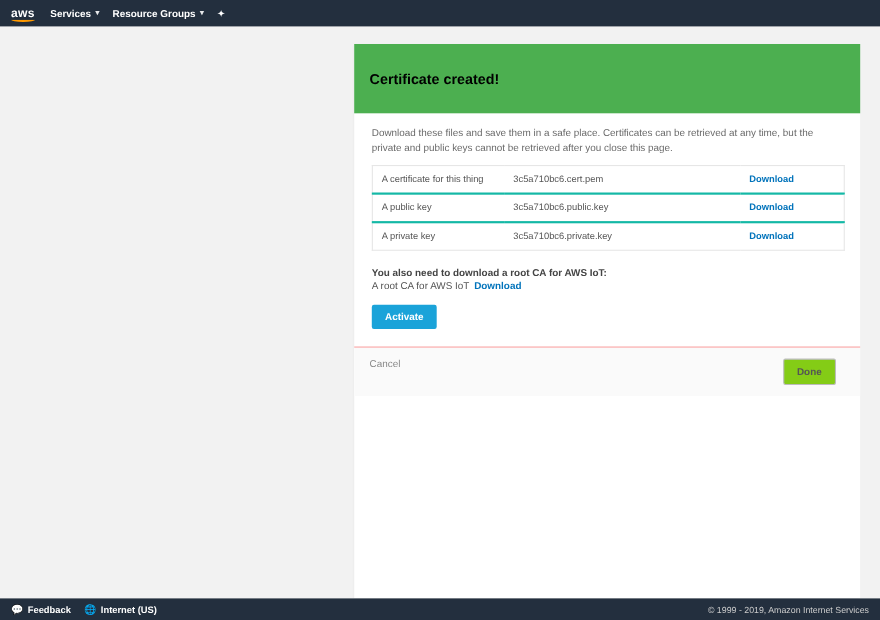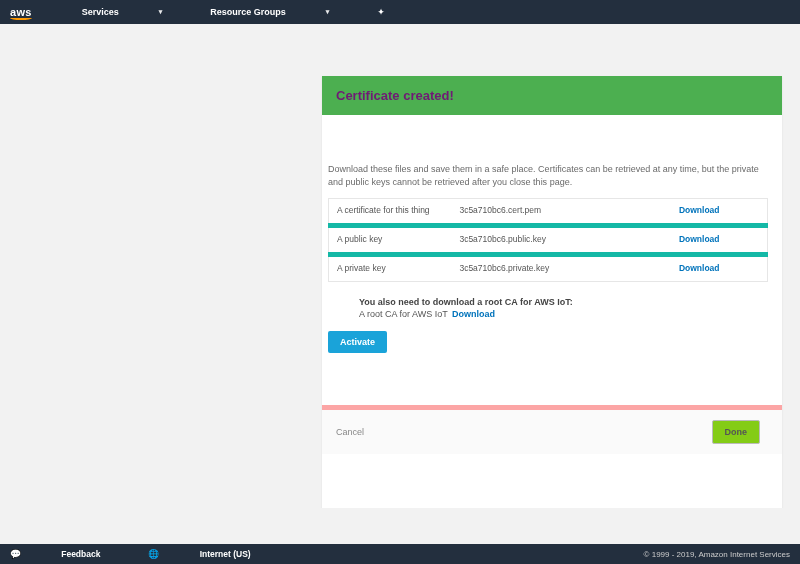--- a/index.html
+++ b/index.html
@@ -1,15 +1,15 @@
 <!DOCTYPE html>
 <html><head>
   <meta charset="utf-8">
   <style>
-    * { margin: 0; padding: 0; box-sizing: border-box; gap: 36px; }
+    * { margin: 0; padding: 0; box-sizing: border-box; }
     body {
       font-family: "Amazon Ember", "Helvetica Neue", Arial, sans-serif;
       background: #f2f2f2;
       width: 800px;
       height: 564px;
       display: flex;
       flex-direction: column;
       overflow: hidden;
       font-size: 10px;
     }
@@ -63,74 +63,73 @@
     }
     .panel {
       width: 460px;
       background: #fff;
       box-shadow: 0 1px 2px rgba(0,0,0,0.08);
       display: flex;
       flex-direction: column;
     }
     .panel-header {
       background: #4caf50;
-      color: #701a75;
-      padding: 12px 14px;
+      color: #000000;
+      padding: 24px 14px;
       font-size: 13px;
       font-weight: 600;
     }
     .panel-body {
-      padding: 12px 14px 16px 6px;
+      padding: 12px 14px 16px 16px;
       color: #555;
       font-size: 9px;
       line-height: 1.4;
     }
     .desc { margin-bottom: 10px; color: #6a6a6a; }
     .sub-head { font-weight: 700; color: #444; margin-bottom: 6px; }
     table.dl-table {
       width: 100%;
       border-collapse: collapse;
       border: 1px solid #e6e6e6;
     }
     table.dl-table td {
-      border-bottom: 5px solid #14b8a6;
+      border-bottom: 2px solid #14b8a6;
       padding: 6px 8px;
       font-size: 8.5px;
       vertical-align: middle;
       color: #555;
     }
     table.dl-table tr:last-child td { border-bottom: none; }
     .col-label { width: 28%; }
     .col-file { width: 50%; }
     .col-dl { width: 22%; text-align: left; }
     .dl-link { color: #0073bb; font-weight: 700; cursor: pointer; }
-    .root-ca { margin-top: 14px; margin-left: 31px; }
+    .root-ca { margin-top: 14px; }
     .root-ca .line1 { font-weight: 700; color: #444; }
     .root-ca .line2 { color: #555; }
     .root-ca .line2 .dl-link { margin-left: 2px; }
     .activate-btn {
       display: inline-block;
       margin-top: 10px;
       background: #1aa3d9;
       color: #fff;
       padding: 6px 12px;
       font-size: 9px;
       font-weight: 700;
       border: none;
       cursor: pointer;
       border-radius: 2px;
       text-align: right;
     }
     
     .panel-footer {
       background: #fafafa;
-      border-top: 5px solid #fca5a5;
+      border-top: 1px solid #fca5a5;
       padding: 10px 14px;
       display: flex;
-      align-items: center;
     }
     .panel-footer .cancel { color: #888; font-size: 9px; cursor: pointer; }
     .panel-footer .spacer { flex: 1; }
     .btn {
       font-size: 9px;
       padding: 6px 12px;
       border-radius: 2px;
       cursor: pointer;
       font-weight: 600;
     }

